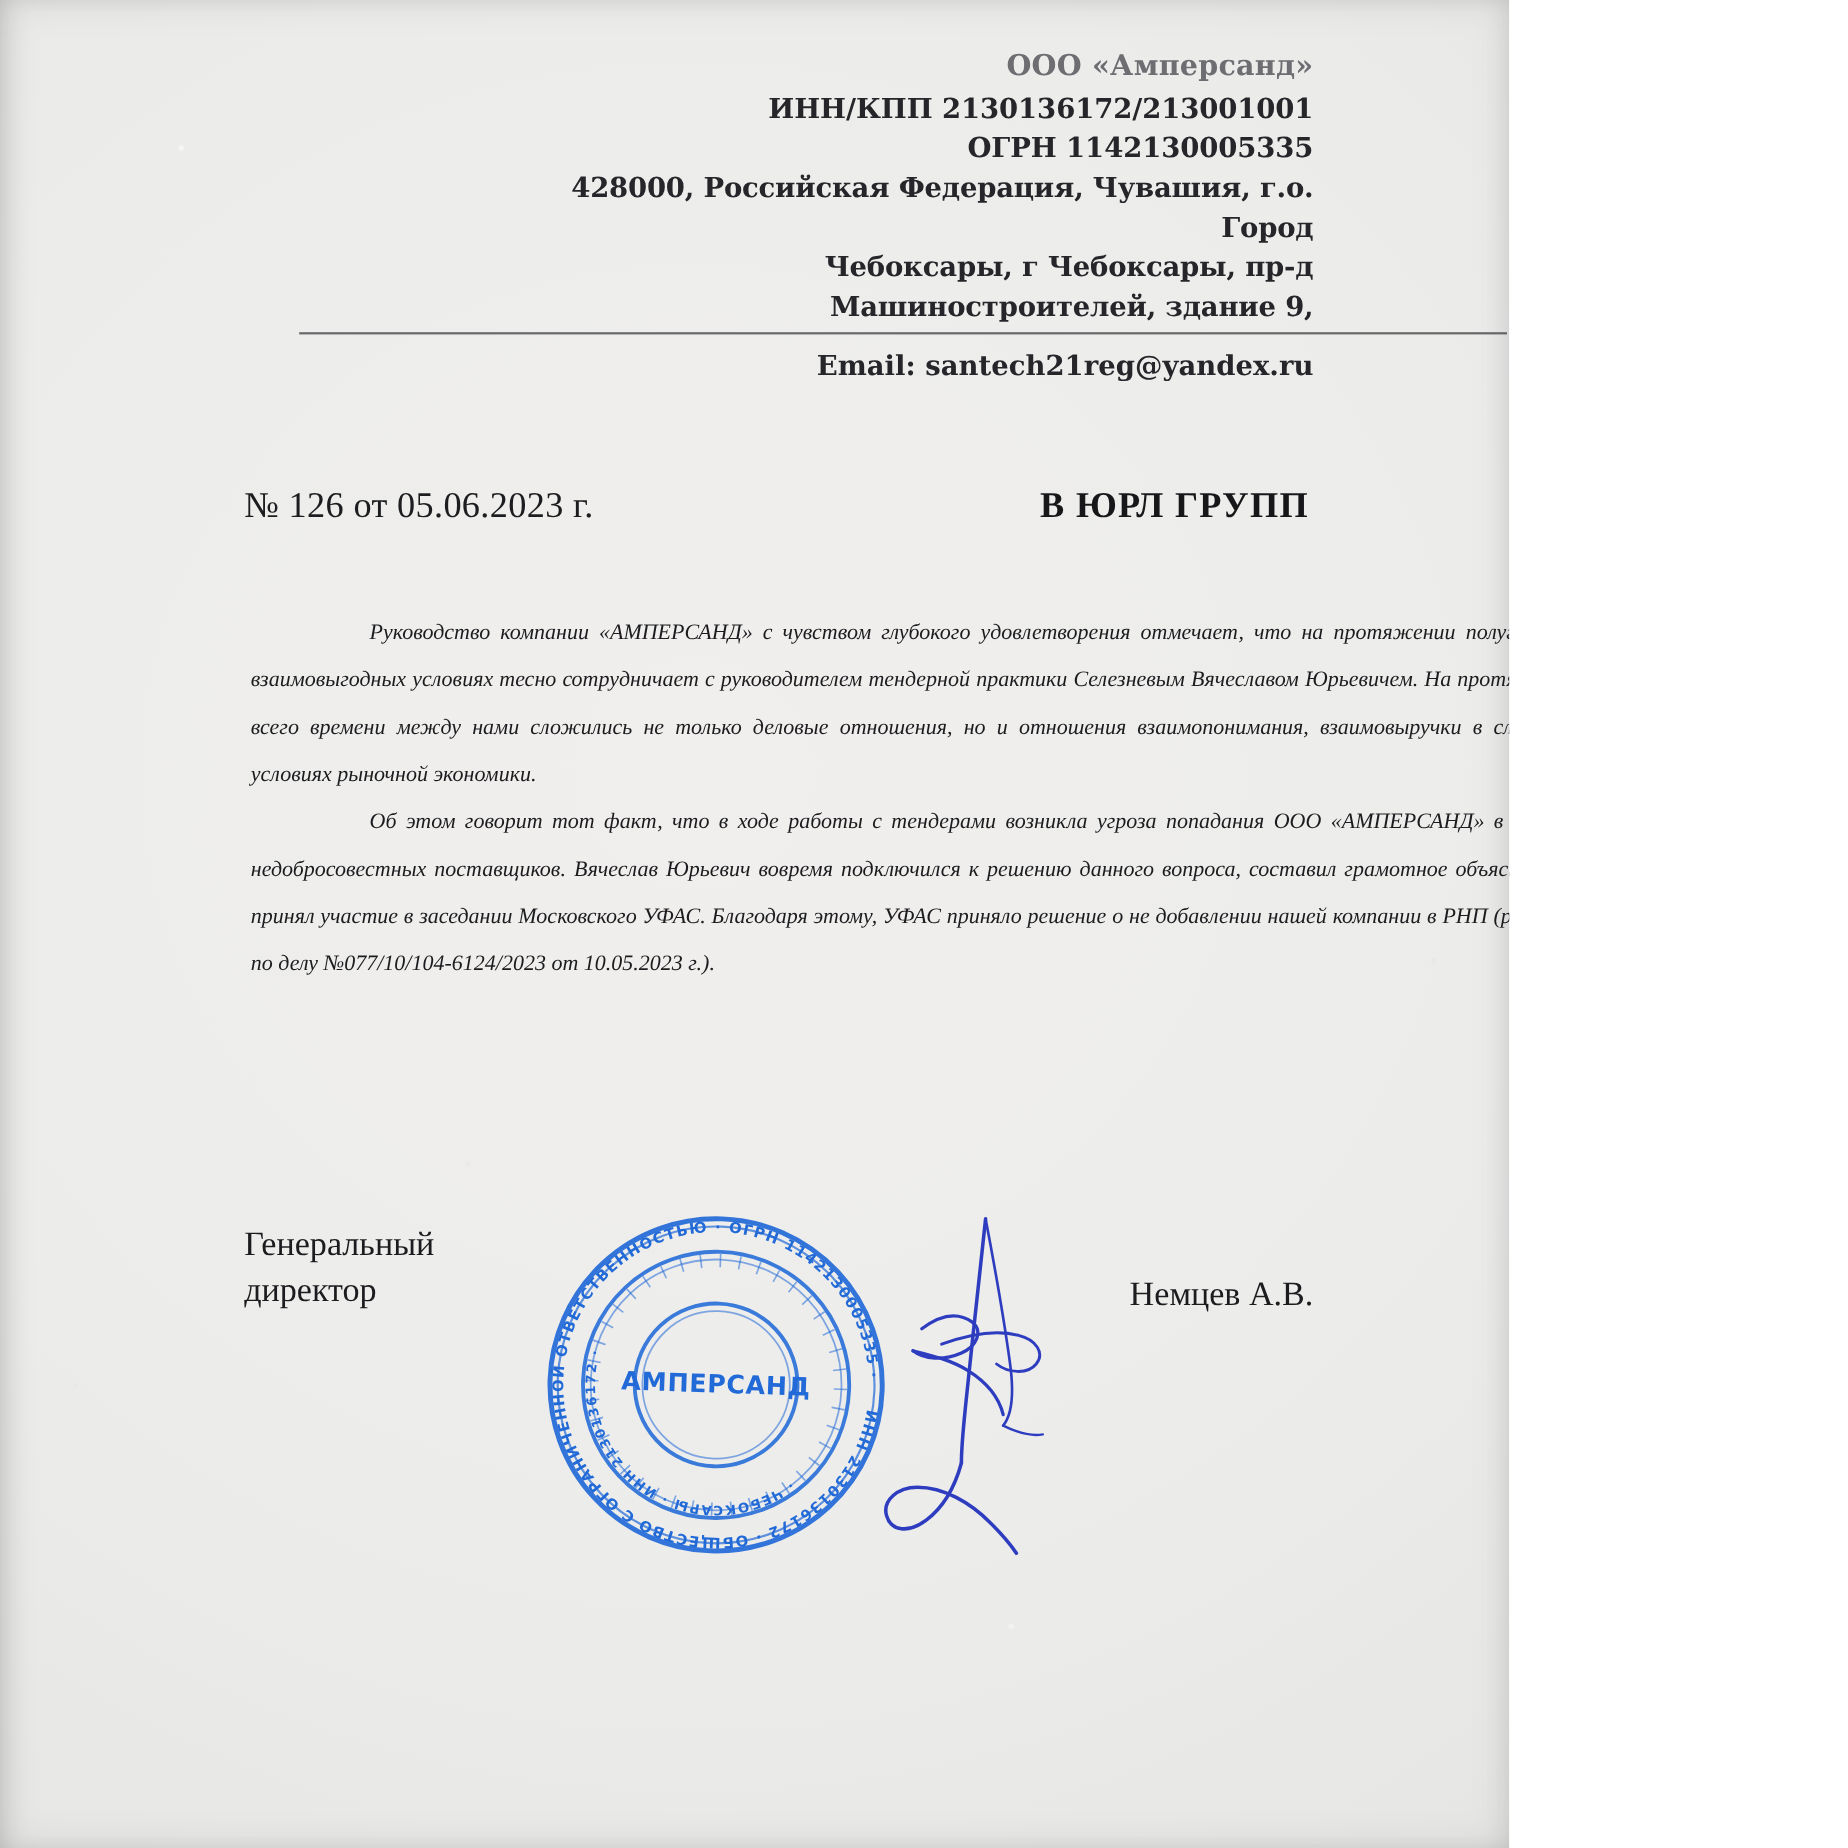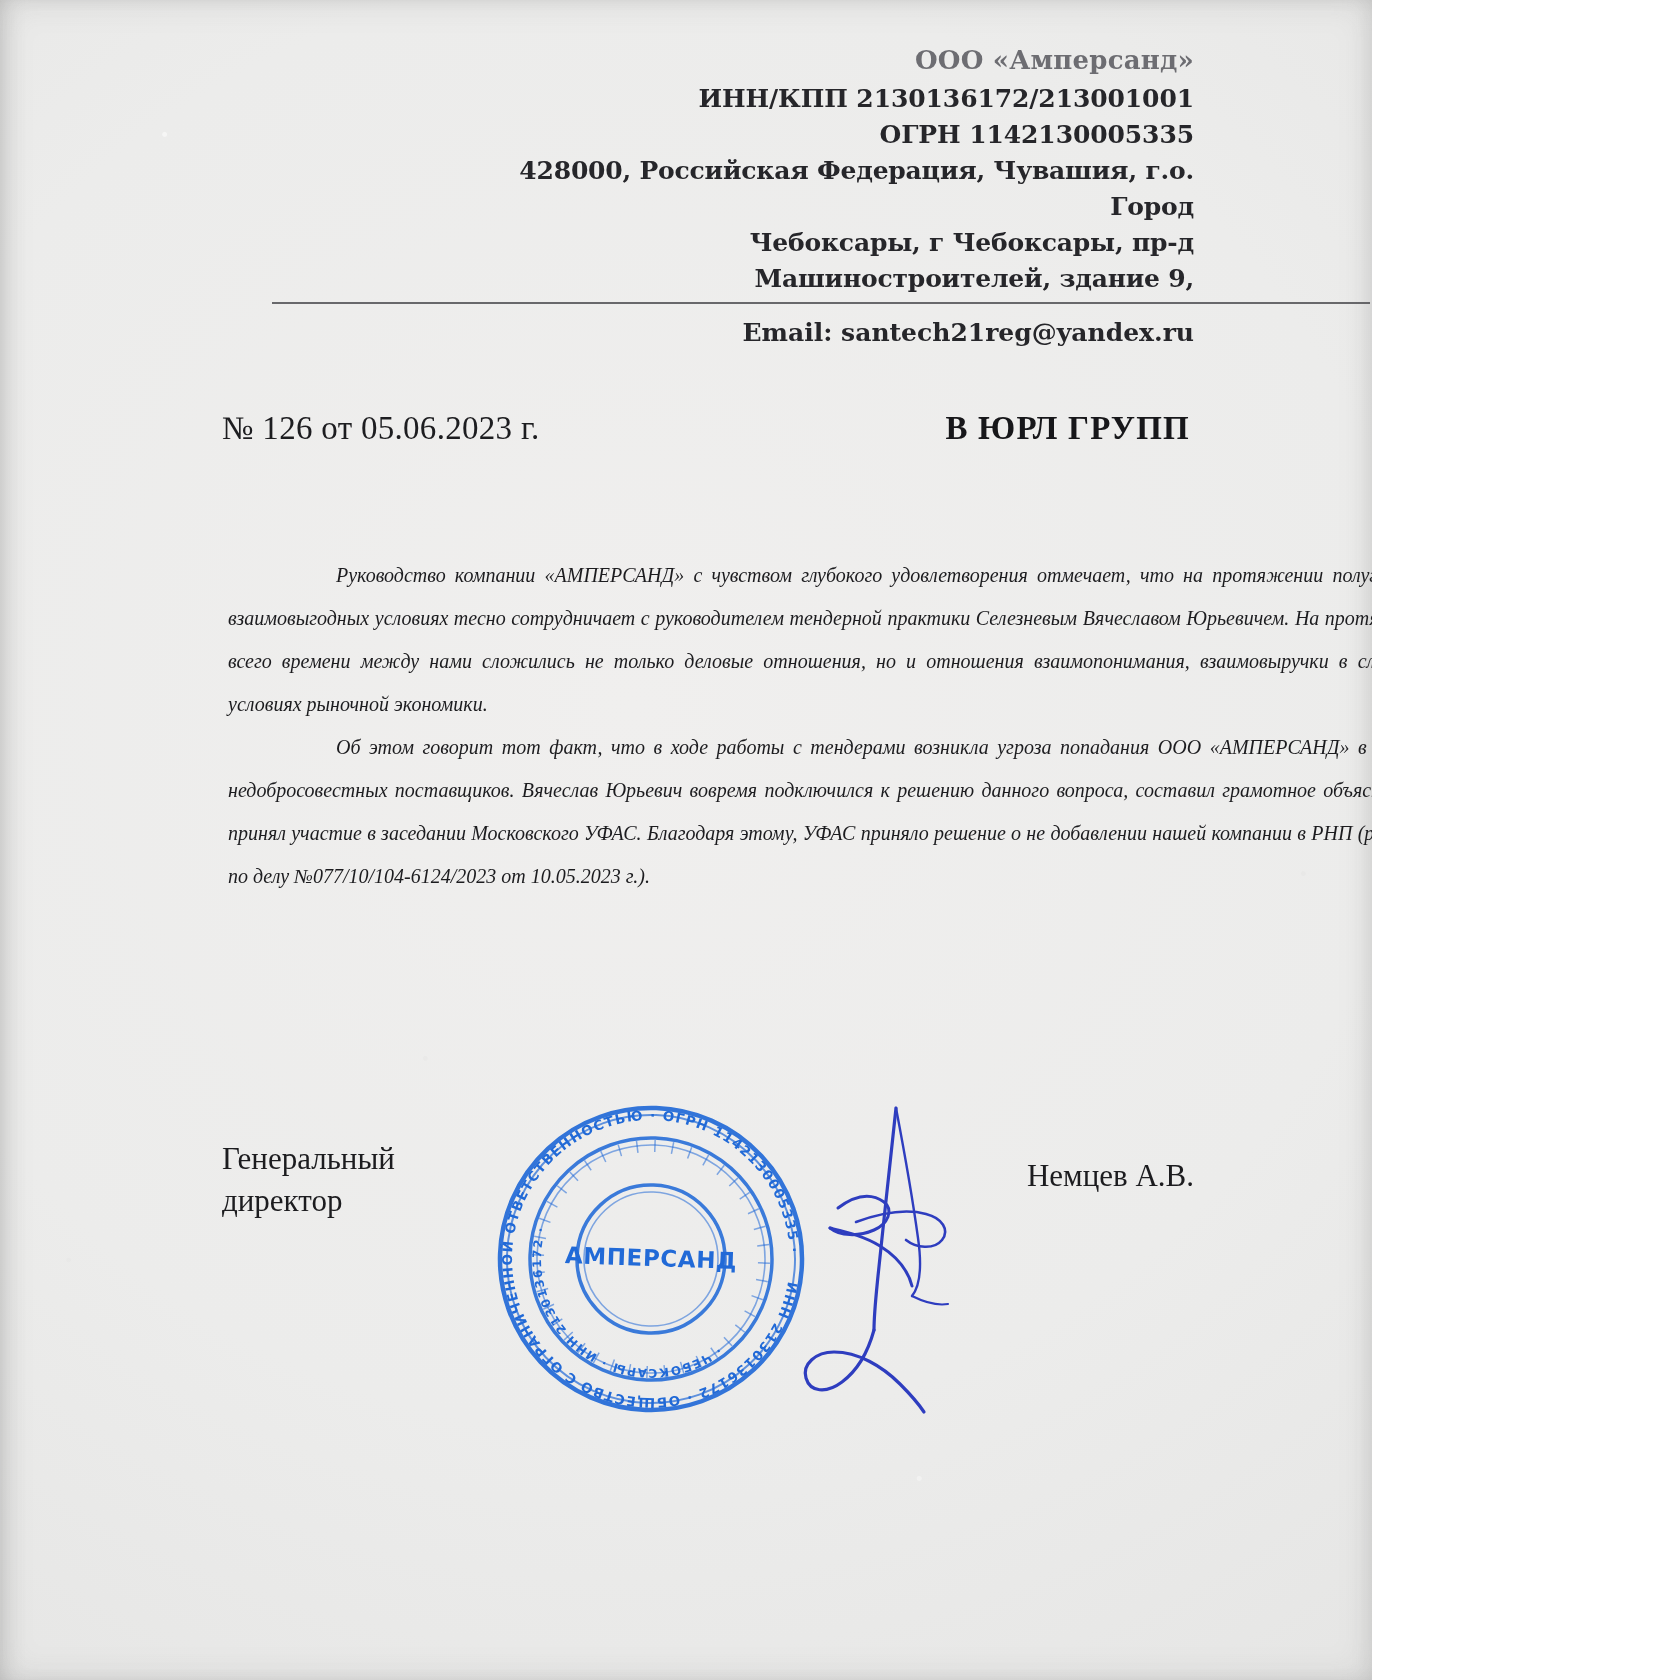--- a/index.html
+++ b/index.html
@@ -117,20 +117,21 @@
     right: 182px;
     display: flex;
     justify-content: space-between;
     align-items: baseline;
   }
   .ref-number {
     font-family: "Liberation Serif", serif;
     font-size: 33px;
     color: #1d1d20;
     letter-spacing: 0.3px;
+    margin-top: 32px;
   }
   .ref-recipient {
     font-family: "Liberation Serif", serif;
     font-size: 33px;
     font-weight: 700;
     color: #17171a;
     letter-spacing: 1.2px;
   }
 
   
@@ -161,21 +162,20 @@
     height: 120px;
   }
   .sig-title {
     position: absolute;
     left: 0;
     top: 0;
     font-family: "Liberation Serif", serif;
     font-size: 31px;
     line-height: 42px;
     color: #1c1c1f;
-    margin-top: 28px;
   }
   .sig-name {
     position: absolute;
     right: 0;
     top: 48px;
     font-family: "Liberation Serif", serif;
     font-size: 31px;
     color: #1c1c1f;
     white-space: nowrap;
   }

